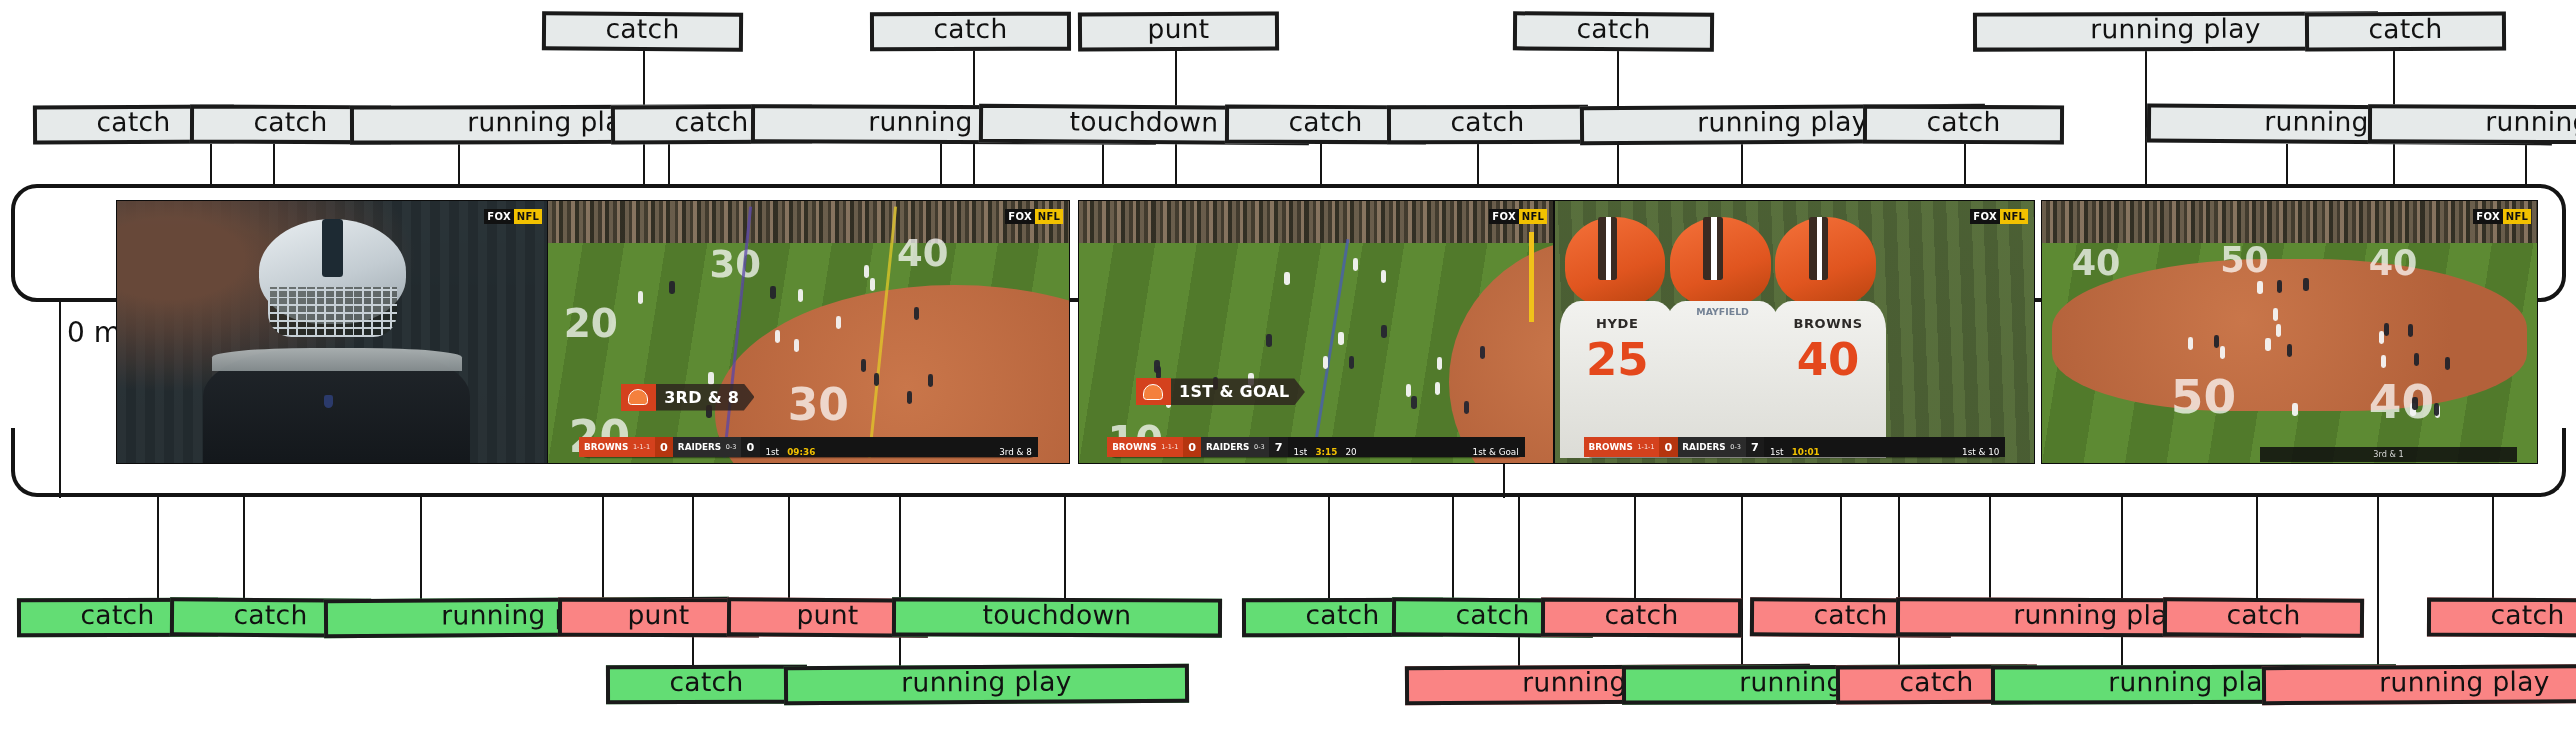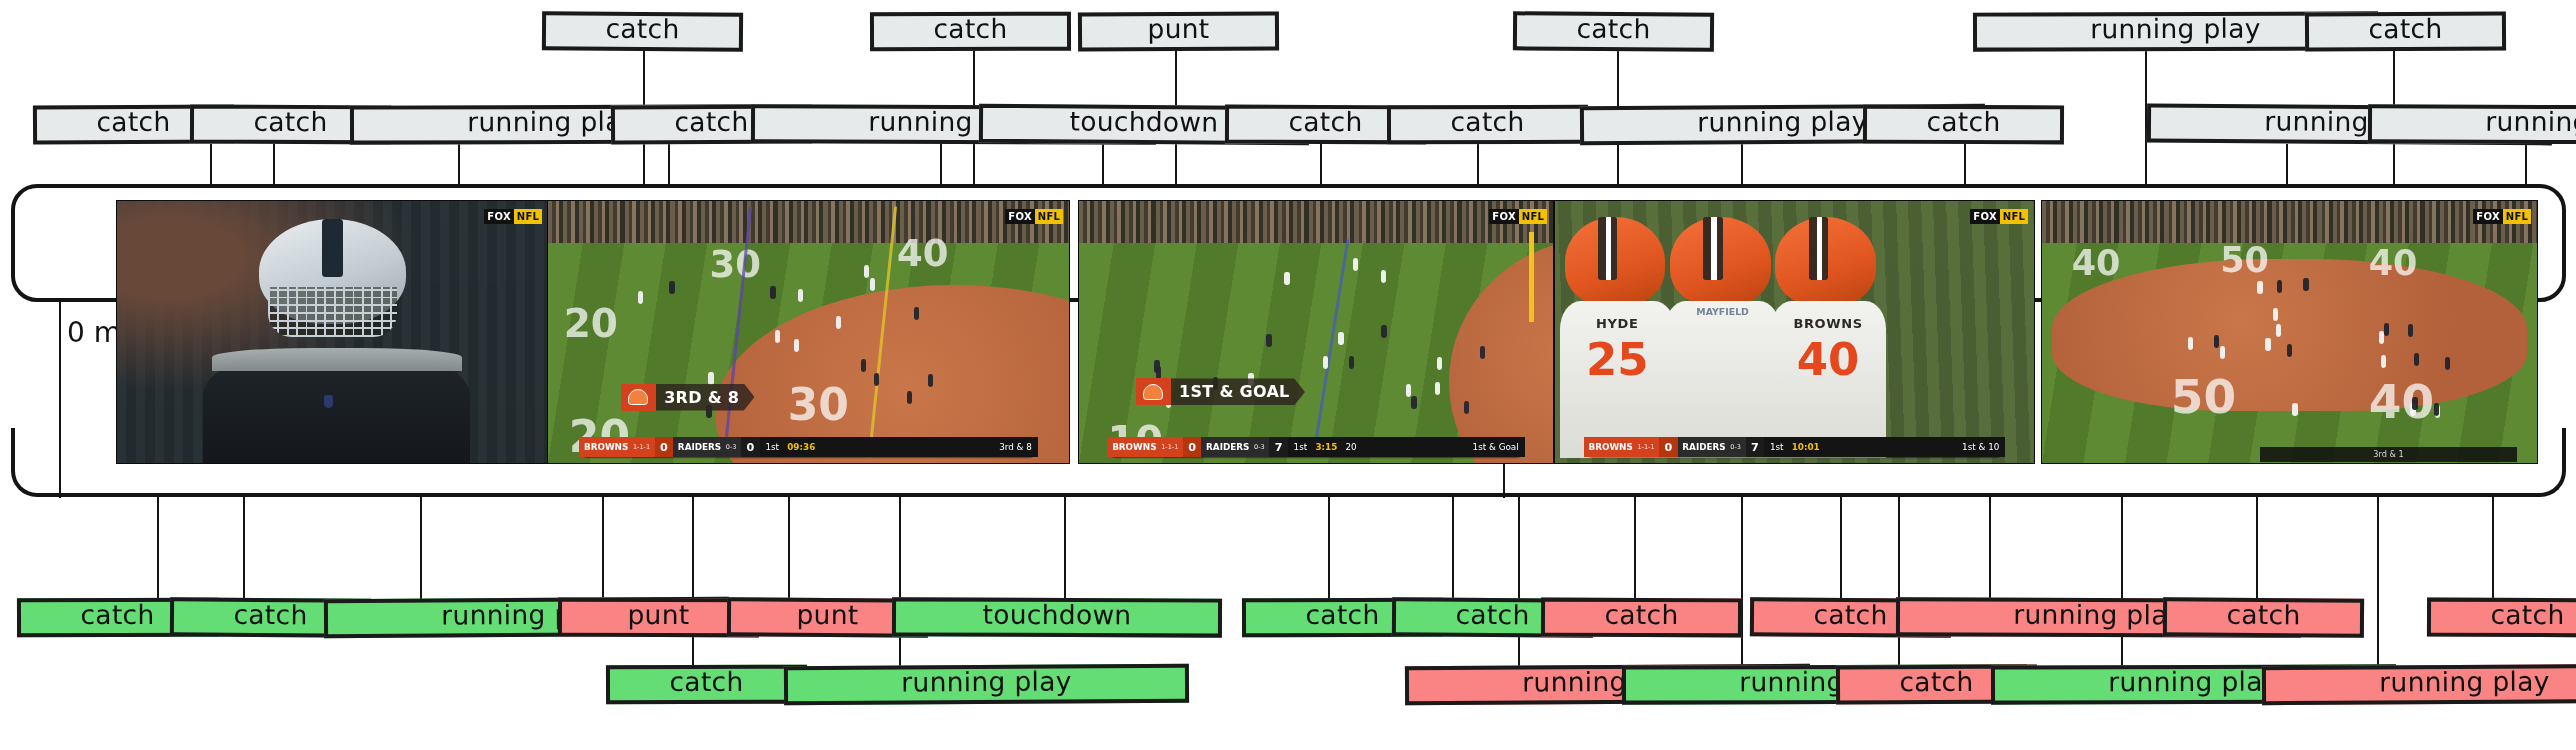--- a/index.html
+++ b/index.html
@@ -76,21 +76,21 @@
     font-family:"DejaVu Sans", sans-serif;font-size:8.8px;color:#fff;
     box-shadow:0 1.2px 0 rgba(0,0,0,.4);
     border-radius:9px;
   }
   .score .seg{display:flex;align-items:center;padding:0 4.7px;gap:4.7px;}
   .score .home{background:#d4411d;font-weight:bold;}
   .score .away{background:#2b2b2b;font-weight:bold;}
   .score .num{background:#1b1b1b;font-weight:bold;font-size:11.2px;padding:0 5.3px;display:flex;align-items:center;}
   .score .numh{background:#b5350f;font-weight:bold;font-size:11.2px;padding:0 5.3px;display:flex;align-items:center;}
   .score .rec{font-size:6.5px;opacity:.9;font-weight:normal;}
-  .score .meta{background:#141414;flex:1;display:flex;align-items:center;gap:8.2px;padding:0 5.9px;}
+  .score .meta{background:#141414;flex:1;display:flex;align-items:flex-end;gap:8.2px;padding:0 5.9px;}
   .score .clk{color:#f2c100;font-weight:bold;}
   .score .dn{margin-left:auto;}
 
   
   .field-a{
     background:
       linear-gradient(105deg, rgba(255,255,255,.30) 0 1.8px, transparent 1.8px 88px),
       linear-gradient(100deg, rgba(255,255,255,.25) 0 1.8px, transparent 1.8px 88px),
       repeating-linear-gradient(99deg,#5d8a33 0 41px,#517a2b 41px 82px);
   }

